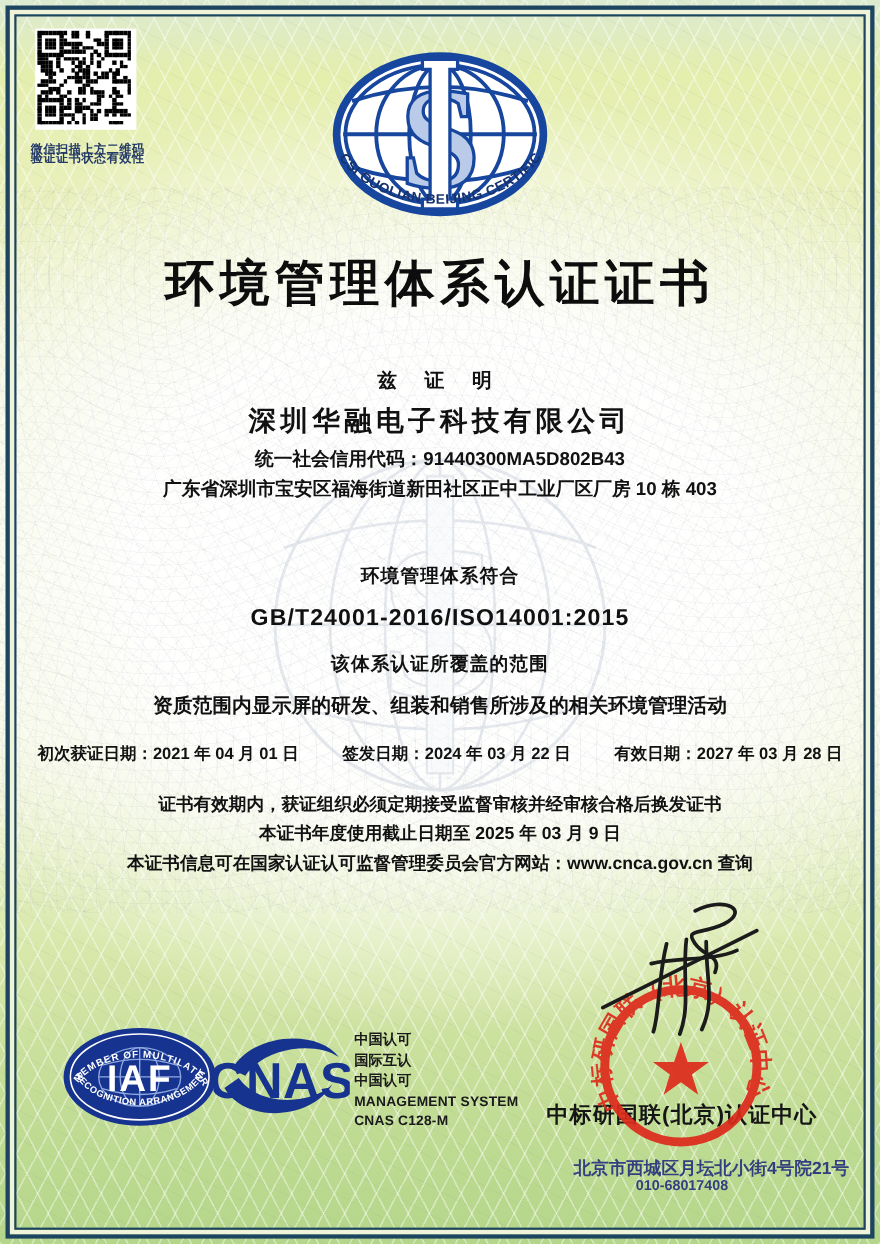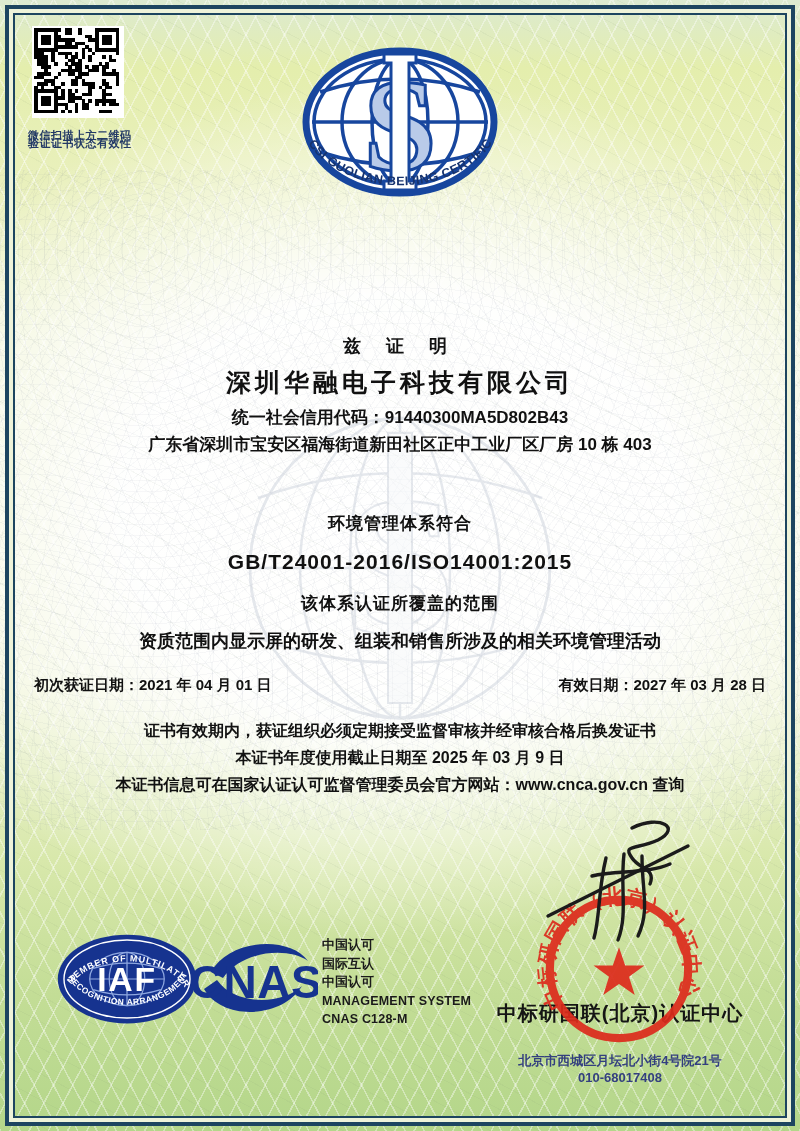--- a/index.html
+++ b/index.html
@@ -62,21 +62,21 @@
 
   .dates{top:676px;left:34px;right:34px;display:flex;justify-content:space-between;font-size:15px;font-weight:600;}
   .note1{top:721px;font-size:16px;font-weight:600;}
   .note2{top:748px;font-size:16px;font-weight:600;}
   .note3{top:775px;font-size:16px;font-weight:600;}
 
   
   .cnas-text{position:absolute;left:322px;top:936px;line-height:18.5px;font-size:13px;font-weight:700;color:#1a1a1a;}
   .cnas-text .en{font-size:12.5px;letter-spacing:.2px;}
   .issuer-name{position:absolute;left:462px;width:316px;top:1000px;text-align:center;font-size:20px;font-weight:600;color:#151515;letter-spacing:1px;}
-  .issuer-addr{position:absolute;left:468px;width:304px;top:1052px;text-align:center;font-size:13px;font-weight:700;color:#333f7f;}
+  .issuer-addr{position:absolute;left:468px;width:304px;top:1052px;text-align:right;font-size:16px;font-weight:700;color:#333f7f;}
   .issuer-tel{position:absolute;left:468px;width:304px;top:1070px;text-align:center;font-size:13px;font-weight:700;color:#333f7f;}
   svg text{font-family:"Liberation Sans","DejaVu Sans",sans-serif;}
   .serifglyph{font-family:"Liberation Serif","DejaVu Serif",serif;}
 </style>
 </head>
 <body>
 
 <div class="page">
   <div class="net"></div>
   <div class="guilloche"></div>
@@ -417,34 +417,36 @@
       <path d="M30,108 Q110,134 190,108"></path>
     </g>
     <text x="110" y="126" text-anchor="middle" font-size="132" font-weight="bold" fill="#b9cbe9" stroke="#17469e" stroke-width="3" class="serifglyph">S</text>
     <path d="M94,10 h32 v9 h-7 v118 h7 v9 h-32 v-9 h7 V19 h-7 Z" fill="#ffffff" stroke="#17469e" stroke-width="3"></path>
     <path id="csiArc" d="M16,96 A102,74 0 0 0 204,96" fill="none"></path>
     <text font-size="12.5" font-weight="bold" fill="#17336e" letter-spacing="0.5">
       <textPath href="#csiArc" startOffset="4">CSI GUOLIAN BEIJING CERTIFICATION CENTER</textPath>
     </text>
   </svg>
 
+  <div class="abs ctr title">环境管理体系认证证书</div>
 
   <div class="abs ctr statement">兹 证 明</div>
   <div class="abs ctr company">深圳华融电子科技有限公司</div>
   <div class="abs ctr credit">
     <span>统一社会信用代码：</span><span>91440300MA5D802B43</span>
   </div>
   <div class="abs ctr addr">广东省深圳市宝安区福海街道新田社区正中工业厂区厂房 10 栋 403</div>
   <div class="abs ctr conform">环境管理体系符合</div>
   <div class="abs ctr std">GB/T24001-2016/ISO14001:2015</div>
   <div class="abs ctr scope">资质范围内显示屏的研发、组装和销售所涉及的相关环境管理活动</div>
   <div class="abs ctr scopehead">该体系认证所覆盖的范围</div>
 
   <div class="abs dates">
     <span>初次获证日期：2021 年 04 月 01 日</span>
+    <span>签发日期：2024 年 03 月 22 日</span>
     <span>有效日期：2027 年 03 月 28 日</span>
   </div>
   <div class="abs ctr note1">证书有效期内，获证组织必须定期接受监督审核并经审核合格后换发证书</div>
   <div class="abs ctr note2">本证书年度使用截止日期至 2025 年 03 月 9 日</div>
   <div class="abs ctr note3">本证书信息可在国家认证认可监督管理委员会官方网站：www.cnca.gov.cn 查询</div>
 
   <svg class="abs" style="left:56px;top:932px" width="142" height="94" viewBox="0 0 160 104">
     <ellipse cx="80" cy="52" rx="78" ry="50" fill="#16338f"></ellipse>
     <ellipse cx="80" cy="52" rx="71" ry="44" fill="none" stroke="#ffffff" stroke-width="1.6"></ellipse>
     <g fill="none" stroke="#8fa8e0" stroke-width="1.4">

